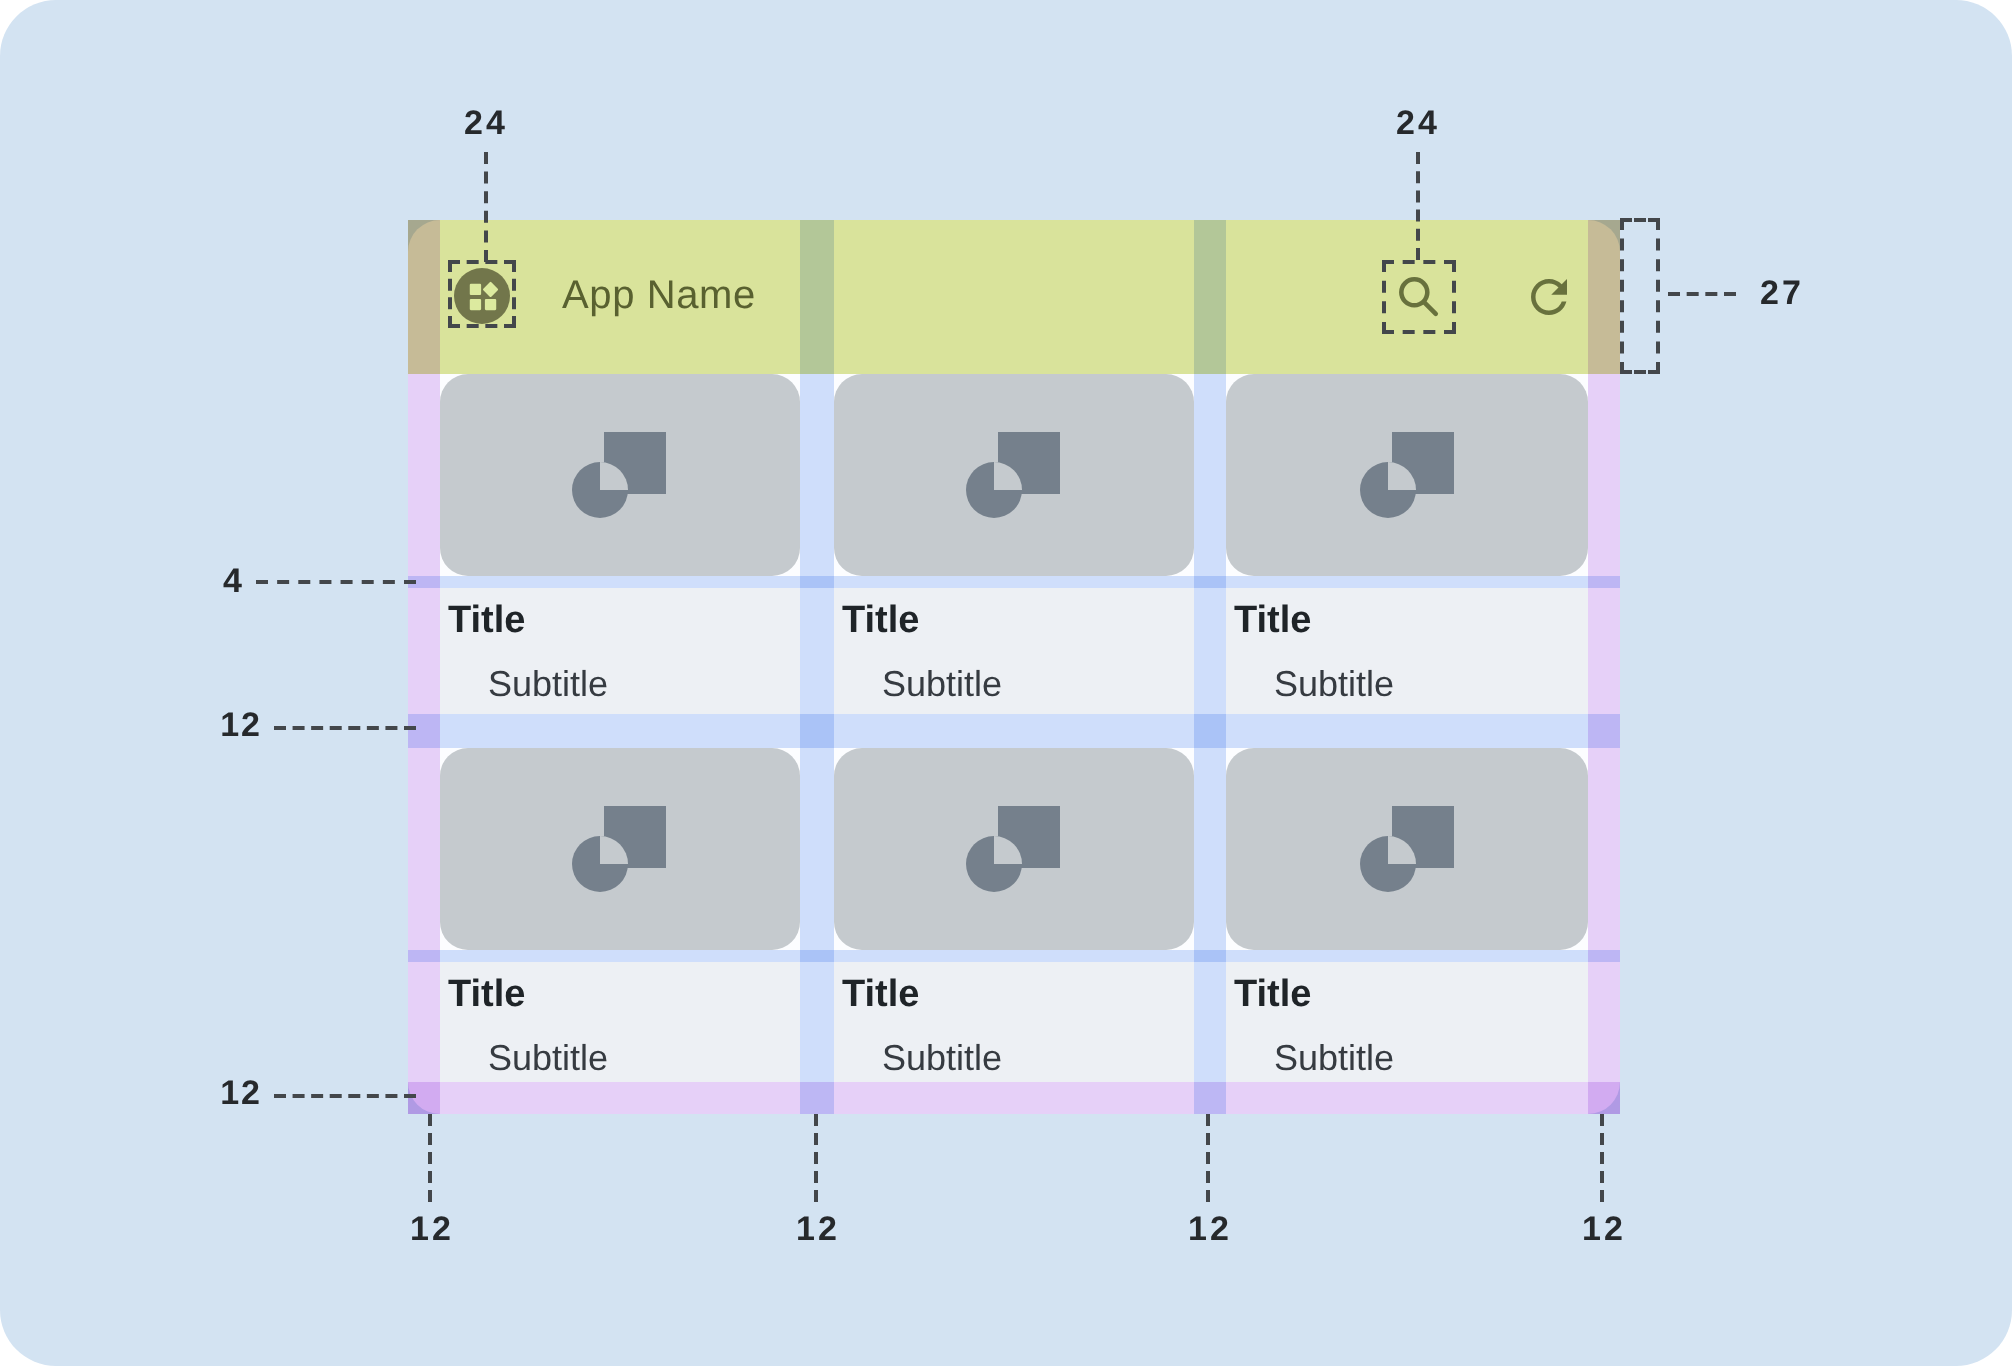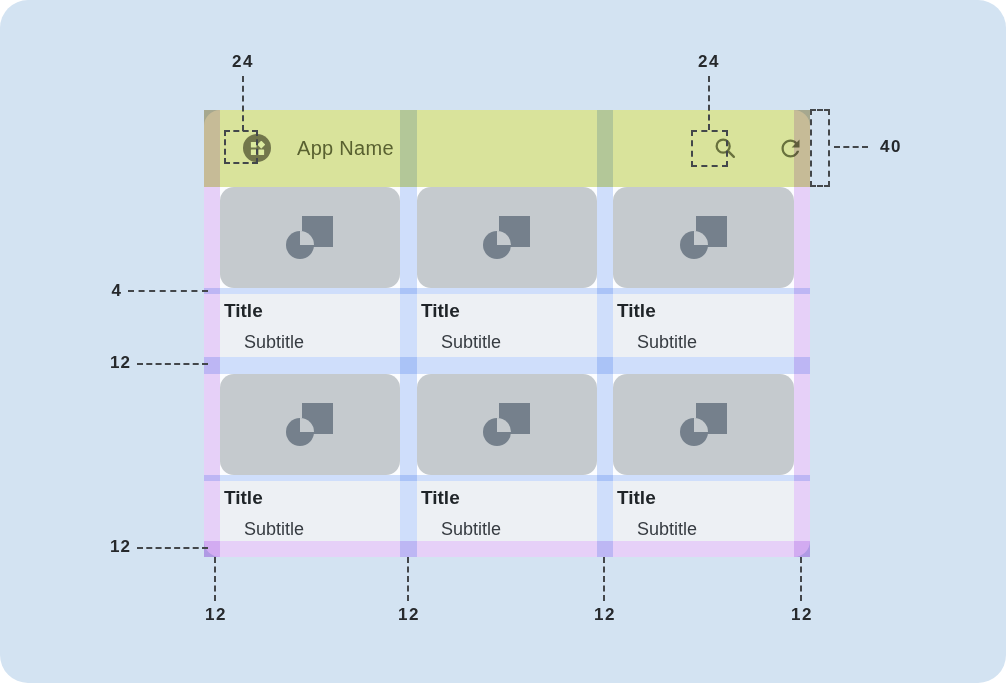--- a/index.html
+++ b/index.html
@@ -3,21 +3,21 @@
 <meta charset="utf-8">
 <style>
   html,body{margin:0;padding:0;background:#ffffff;}
   body{font-family:"Liberation Sans","DejaVu Sans",sans-serif;}
   .canvas{position:relative;width:1006px;height:683px;background:var(--canvas_bg);border-radius:28px;overflow:hidden;}
 
   
   .screen-wrap{position:absolute;left:204px;top:110px;width:606px;height:447px;}
   .screen-surface{position:absolute;inset:0;background:var(--screen_surface);border-radius:16px;z-index:1;}
   .appbar-fill{position:absolute;left:0;top:0;width:606px;height:77px;background:var(--appbar_green);mix-blend-mode:multiply;z-index:2;}
-  .appbar-content{position:absolute;left:16px;top:0;width:606px;height:77px;z-index:4;}
+  .appbar-content{position:absolute;left:0;top:0;width:606px;height:77px;z-index:4;}
   .app-icon-circle{position:absolute;left:23px;top:24px;width:28px;height:28px;border-radius:50%;background:var(--appicon_circle);display:flex;align-items:center;justify-content:center;}
   .appbar-title{position:absolute;left:77px;top:0;height:77px;line-height:77px;font-size:20px;font-weight:500;letter-spacing:.3px;color:var(--appbar_title);}
   .search-wrap{position:absolute;left:492px;top:25px;width:26px;height:26px;}
   .refresh-wrap{position:absolute;left:557px;top:25px;width:27px;height:27px;}
 
   
   .card{position:absolute;display:flex;flex-direction:column;gap:6px;z-index:3;}
   .col1{left:16px;width:180px;} .col2{left:213px;width:180px;} .col3{left:409px;width:181px;}
   .row1{top:77px;} .row2{top:264px;}
   .card-media{height:101px;border-radius:14px;background:var(--card_media_bg);position:relative;}
@@ -193,21 +193,21 @@
   <div class="ann lbl lbl-24-left">24</div>
   <div class="ann vdash vdash-24-left"></div>
   <div class="ann dbox box-app-icon"></div>
 
   <div class="ann lbl lbl-24-right">24</div>
   <div class="ann vdash vdash-24-right"></div>
   <div class="ann dbox box-search"></div>
 
   <div class="ann dbox rect-56"></div>
   <div class="ann hdash hdash-56"></div>
-  <div class="ann lbl lbl-56">40</div>
+  <div class="ann lbl lbl-56">27</div>
 
   <div class="ann lbl right lbl-4">4</div>
   <div class="ann hdash hdash-4"></div>
 
   <div class="ann lbl right lbl-12-mid">12</div>
   <div class="ann hdash hdash-12-mid"></div>
 
   <div class="ann lbl right lbl-12-bot">12</div>
   <div class="ann hdash hdash-12-bot"></div>
 

